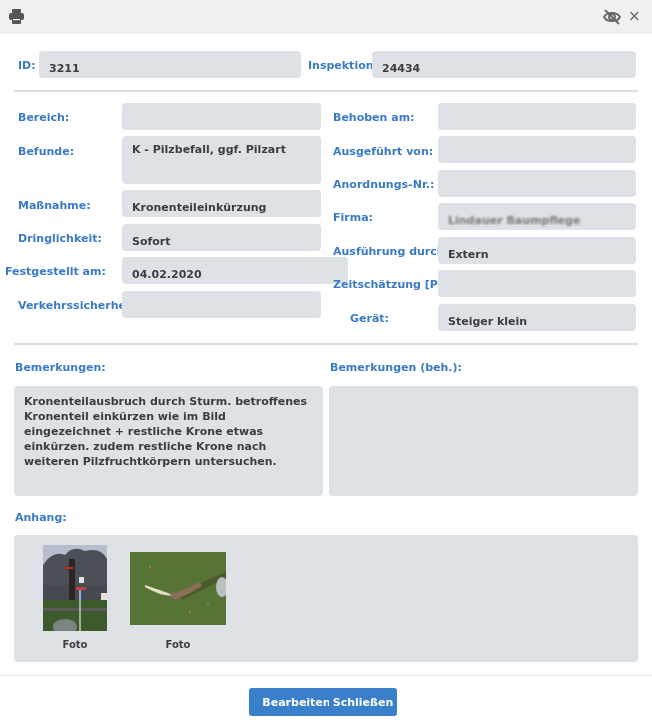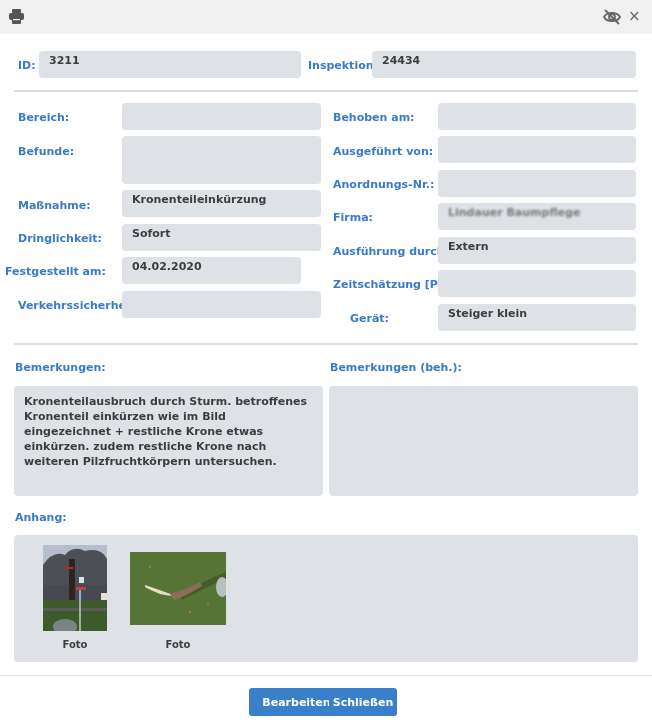--- a/index.html
+++ b/index.html
@@ -24,21 +24,21 @@
 
     .label {
       position: absolute; font-size: 11px; font-weight: bold; color: #3a7bc8;
       white-space: nowrap;
     }
     .field {
       position: absolute; background: #dee1e6; border-radius: 4px;
       font-size: 11px; font-weight: bold; color: #3d3d3d;
       padding: 8px 10px; line-height: 20px;
     }
-    .field.single { height: 27px; padding-top: 0; padding-bottom: 0; line-height: 19px; }
+    .field.single { height: 27px; padding-top: 8px; padding-bottom: 0; line-height: 19px; }
     .divider { position: absolute; height: 2px; background: #dcdee3; }
 
     .blurred { filter: blur(1.3px); color: #7a7a7a; }
 
     .remarks {
       position: absolute; background: #dee1e6; border-radius: 4px;
       font-size: 11px; font-weight: bold; color: #3d3d3d;
       padding: 8px 10px; line-height: 15px;
     }
     .attach-box {
@@ -81,30 +81,31 @@
 <span class="label" style="left:308px; top:59px;">Inspektion:</span>
 <div class="field single" style="left:372px; top:51px; width:264px;">24434</div>
 
 <div class="divider" style="left:14px; top:90px; width:624px;"></div>
 
 <span class="label" style="left:18px; top:111px;">Bereich:</span>
 <div class="field single" style="left:122px; top:103px; width:199px;"></div>
 
 <span class="label" style="left:18px; top:145px;">Befunde:</span>
 <div class="field" style="left:122px; top:136px; width:199px; height:48px; padding:4px 10px; line-height:20px;">
+  <div>K - Pilzbefall, ggf. Pilzart</div>
 </div>
 
 <span class="label" style="left:18px; top:199px;">Maßnahme:</span>
 <div class="field single" style="left:122px; top:190px; width:199px;">Kronenteileinkürzung</div>
 
 <span class="label" style="left:18px; top:232px;">Dringlichkeit:</span>
 <div class="field single" style="left:122px; top:224px; width:199px;">Sofort</div>
 
 <span class="label" style="left:5px; top:265px;text-align:center;">Festgestellt am:</span>
-<div class="field single" style="left:122px; top:257px; width:179px;">04.02.2020</div>
+<div class="field single" style="left:122px; top:257px; width:226px;">04.02.2020</div>
 
 <span class="label" style="left:18px; top:299px;">Verkehrssicherheit:</span>
 <div class="field single" style="left:122px; top:291px; width:199px;"></div>
 
 <span class="label" style="left:333px; top:111px;">Behoben am:</span>
 <div class="field single" style="left:438px; top:103px; width:198px;"></div>
 
 <span class="label" style="left:333px; top:145px;">Ausgeführt von:</span>
 <div class="field single" style="left:438px; top:136px; width:198px;"></div>
 

